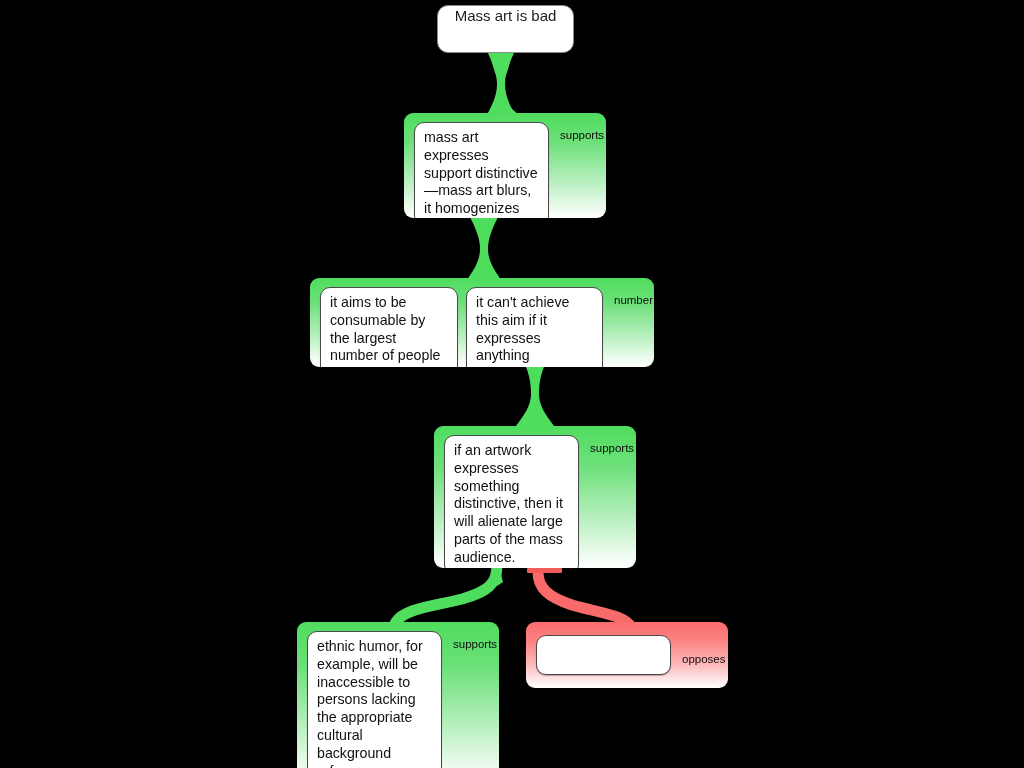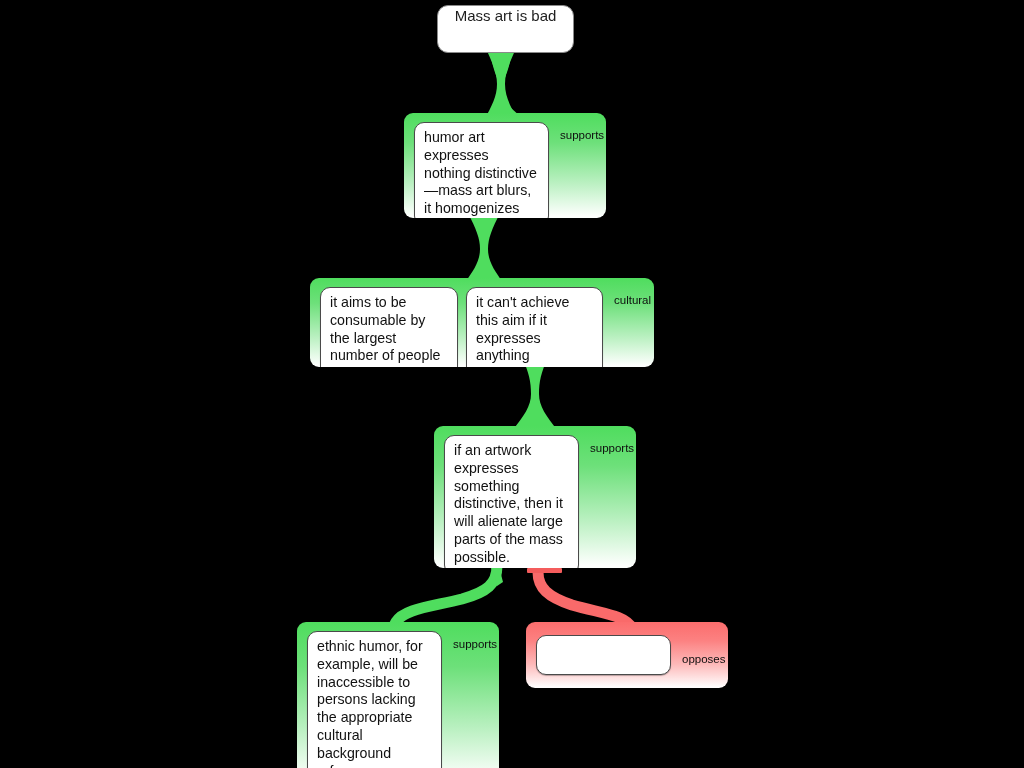--- a/index.html
+++ b/index.html
@@ -124,36 +124,36 @@
              C637 637, 637 643, 637 652" fill="none" stroke="#f96a6a" stroke-width="11" stroke-linecap="round"></path>
     <rect x="527" y="568" width="35" height="5" rx="1" fill="#f45c5c"></rect>
   </svg>
 
   <div class="node root" style="left:437px; top:5px; width:137px; height:48px;">
     <div class="root-text">Mass art is bad</div>
   </div>
 
   <div class="node claim support" style="left:404px; top:113px; width:202px; height:105px;">
     <div class="boxes">
-      <div class="textbox" style="width:135px;">humor art expresses nothing distinctive—mass art blurs, it homogenizes</div>
+      <div class="textbox" style="width:135px;">mass art expresses support distinctive—mass art blurs, it homogenizes</div>
     </div>
     <div class="rel-label">supports</div>
   </div>
 
   <div class="node claim support" style="left:310px; top:278px; width:344px; height:89px;">
     <div class="boxes">
       <div class="textbox" style="width:138px;">it aims to be consumable by the largest number of people possible.</div>
       <div class="textbox" style="width:137px;">it can't achieve this aim if it expresses anything distinctive.</div>
     </div>
-    <div class="rel-label">cultural</div>
+    <div class="rel-label">number</div>
   </div>
 
   <div class="node claim support" style="left:434px; top:426px; width:202px; height:142px;">
     <div class="boxes">
-      <div class="textbox" style="width:135px;">if an artwork expresses something distinctive, then it will alienate large parts of the mass possible.</div>
+      <div class="textbox" style="width:135px;">if an artwork expresses something distinctive, then it will alienate large parts of the mass audience.</div>
     </div>
     <div class="rel-label">supports</div>
   </div>
 
   <div class="node claim support" style="left:297px; top:622px; width:202px; height:160px;">
     <div class="boxes">
       <div class="textbox" style="width:135px;">ethnic humor, for example, will be inaccessible to persons lacking the appropriate cultural background references</div>
     </div>
     <div class="rel-label">supports</div>
   </div>

